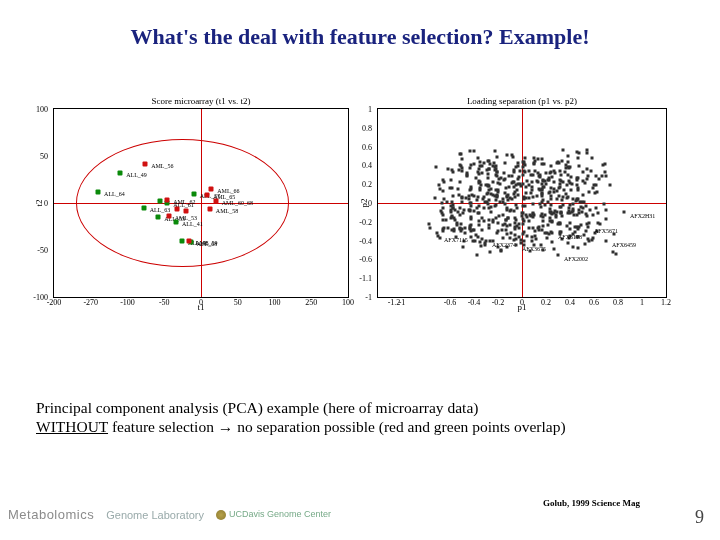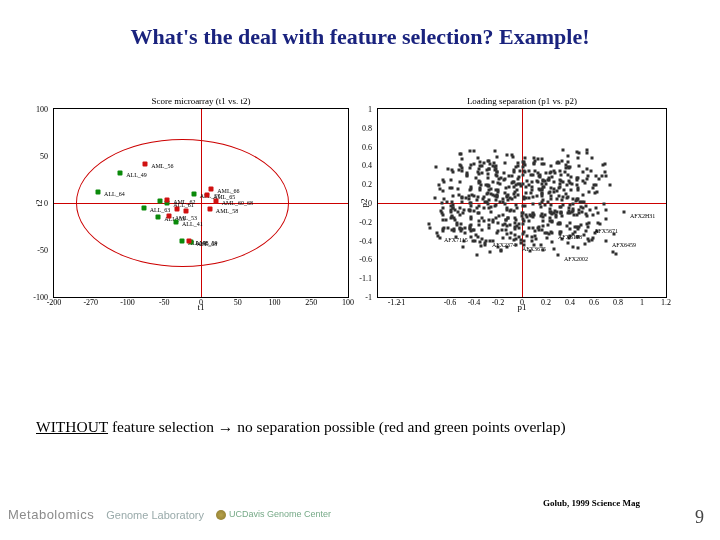--- a/index.html
+++ b/index.html
@@ -849,21 +849,21 @@
           <div class="pt gray" style="left: 228px; bottom: 56.4px;"></div>
           <div class="pt-label" style="left: 231px; bottom: 51.4px;">AFX6459</div>
         </div>
       <div class="xlabel">p1</div>
     </div>
   </div>
 
 </div>
 
 <div class="caption-block">
-  <br>
+  <span>Principal component analysis (PCA) example (here of microarray data)</span><br>
   <span class="u">WITHOUT</span><span> feature selection </span><span class="arrow">→</span><span> no separation possible (red and green points overlap)</span>
 </div>
 
 <div class="citation">Golub, 1999 Science Mag</div>
 <div class="pagenum">9</div>
 
 <div class="footer-bar">
   <span class="logo-metab">Metabolomics</span>
   <span class="logo-fiehn">Genome Laboratory</span>
   <span class="logo-ucd"><span class="seal"></span><span>UCDavis Genome Center</span></span>

